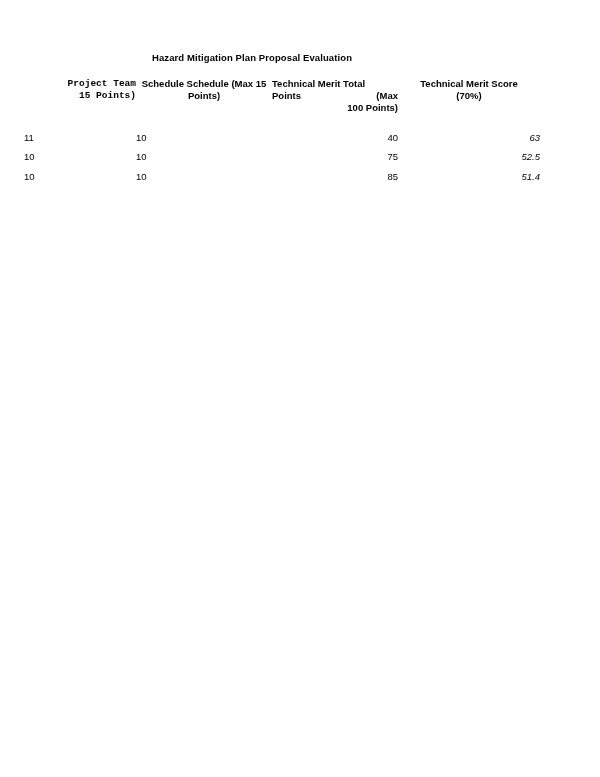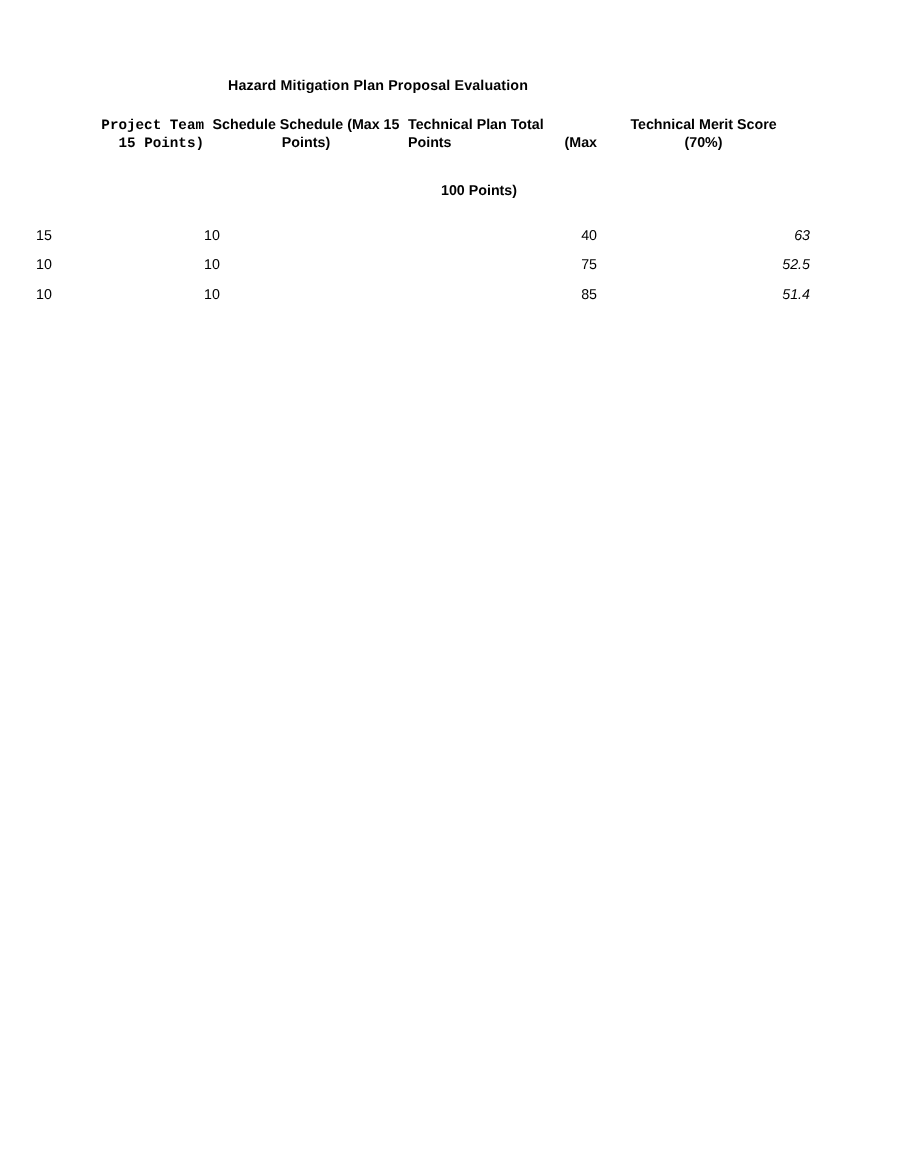--- a/index.html
+++ b/index.html
@@ -69,23 +69,22 @@
   th.h1 {
     text-align: center;
     padding-left: 2px;
   }
   th.h2 {
     text-align: left;
     padding-left: 6px;
   }
   th.h2 .line2 {
     display: block;
-    text-align: left;
+    text-align: right;
     padding-left: 22px;
-    margin-top: 20px;
   }
   th.h2 .maxword {
     float: right;
   }
   th.h3 {
     text-align: center;
   }
   th.h3 .line2 { display: block; }
 
   td.v0 { text-align: left; padding-left: 126px; }
@@ -114,42 +113,42 @@
         <tr>
           <th class="h0">
             <span class="stack">Project Team</span>
             <span class="stack">15 Points)</span>
           </th>
           <th class="h1">
             <span class="stack">Schedule Schedule (Max</span>
             <span class="stack">15 Points)</span>
           </th>
           <th class="h2">
-            <span class="stack">Technical Plan Total</span>
+            <span class="stack">Technical Merit Total</span>
             <span class="stack">
               <span class="maxword">(Max</span>
               <span>Points</span>
             </span>
             <span class="line2">100 Points)</span>
           </th>
           <th class="h3">
             <span class="stack">Technical Merit Score</span>
             <span class="line2">(70%)</span>
           </th>
         </tr>
         <tr class="hdr-row-spacer">
           <td></td>
           <td></td>
           <td></td>
           <td></td>
         </tr>
       </thead>
       <tbody>
         <tr>
-          <td class="v0">15</td>
+          <td class="v0">11</td>
           <td class="v1">10</td>
           <td class="v2">40</td>
           <td class="v3">63</td>
         </tr>
         <tr>
           <td class="v0">10</td>
           <td class="v1">10</td>
           <td class="v2">75</td>
           <td class="v3">52.5</td>
         </tr>

